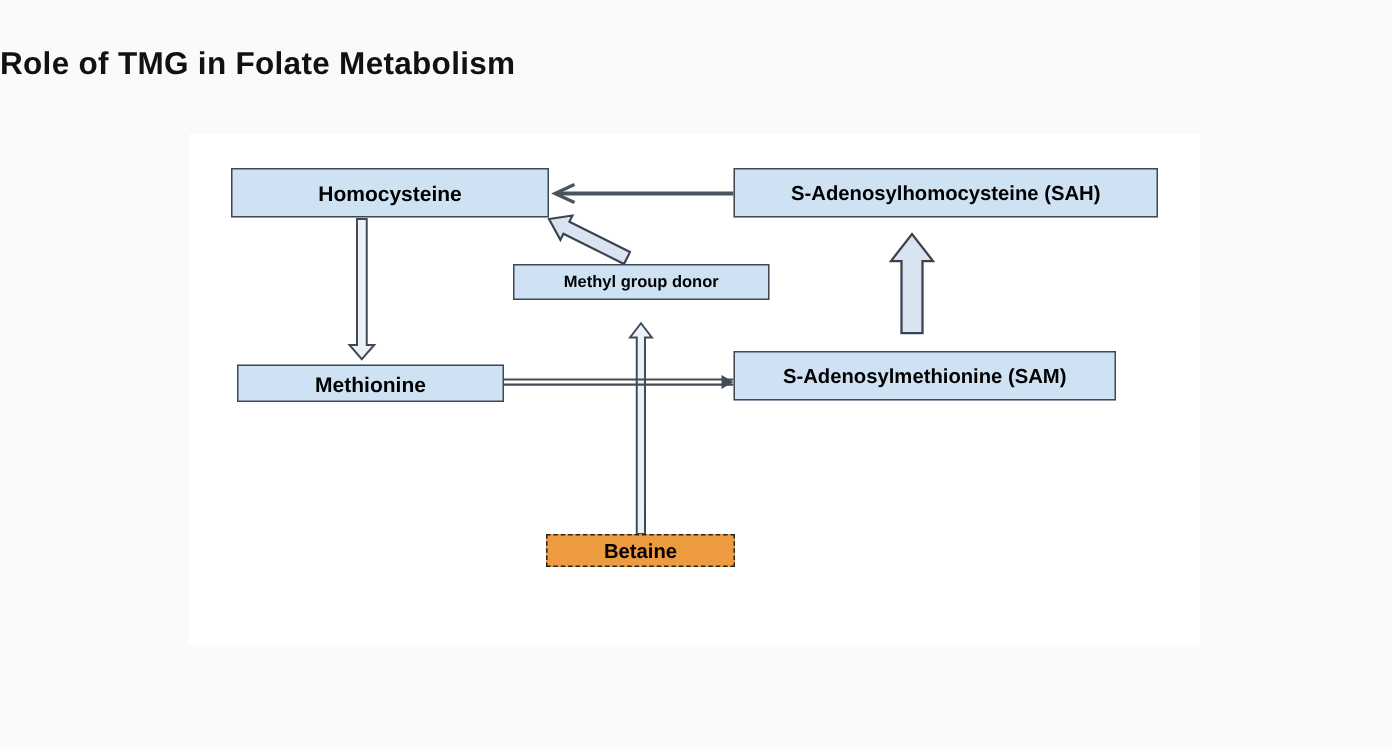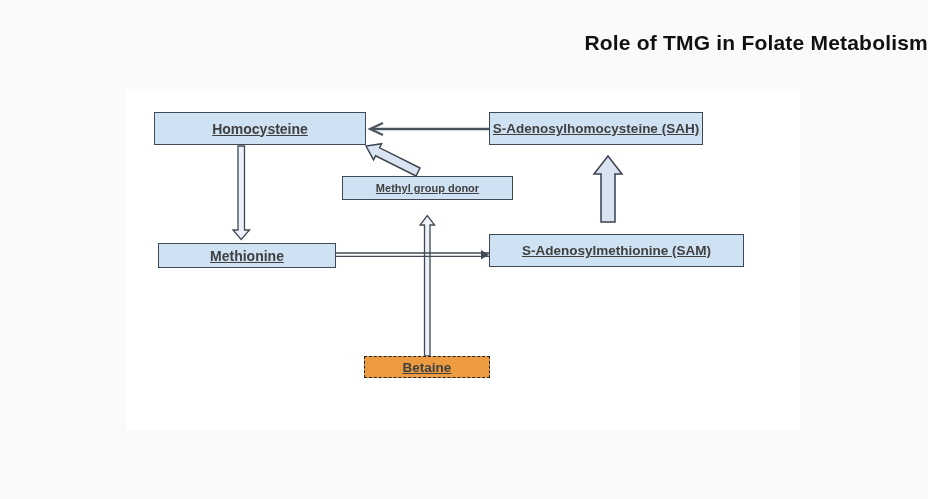--- a/index.html
+++ b/index.html
@@ -4,40 +4,39 @@
 <style>
   html,body{margin:0;padding:0;}
   body{
     width:928px;height:499px;
     background:#fafafa;
     font-family:"Liberation Sans",sans-serif;
     position:relative;overflow:hidden;
   }
   .page-title{
     position:absolute;top:31px;left:0;width:928px;
-    text-align:right;font-size:21px;font-weight:bold;
+    text-align:left;font-size:21px;font-weight:bold;
     color:#111;letter-spacing:.2px;
   }
   .panel{
     position:absolute;left:126px;top:89px;width:674px;height:341px;
     background:#ffffff;
   }
   .arrow-layer{
     position:absolute;left:0;top:0;width:928px;height:499px;
   }
   .node{
     position:absolute;box-sizing:border-box;
     display:flex;align-items:center;justify-content:center;
     background:#cfe2f3;border:1.6px solid #3f4954;
-    font-weight:bold;color:#404040;font-size:13.5px;
+    font-weight:bold;color:#000000;font-size:13.5px;
     white-space:nowrap;
-    text-decoration:underline;
   }
   .node-homocysteine{left:154px;top:112px;width:212px;height:33px;font-size:14px;}
-  .node-sah{left:489px;top:112px;width:214px;height:33px;align-items:center;}
+  .node-sah{left:489px;top:112px;width:283px;height:33px;align-items:center;}
   .node-methyl-donor{left:342px;top:176px;width:171px;height:24px;font-size:11px;}
   .node-methionine{left:158px;top:243px;width:178px;height:25px;font-size:14px;text-align:right;}
   .node-sam{left:489px;top:234px;width:255px;height:33px;text-align:right;}
   .node-betaine{
     left:364px;top:356px;width:126px;height:22px;
     background:#ed9b40;border:1.6px dashed #1f2328;font-size:13.5px;
   }
 </style>
 </head>
 <body>

